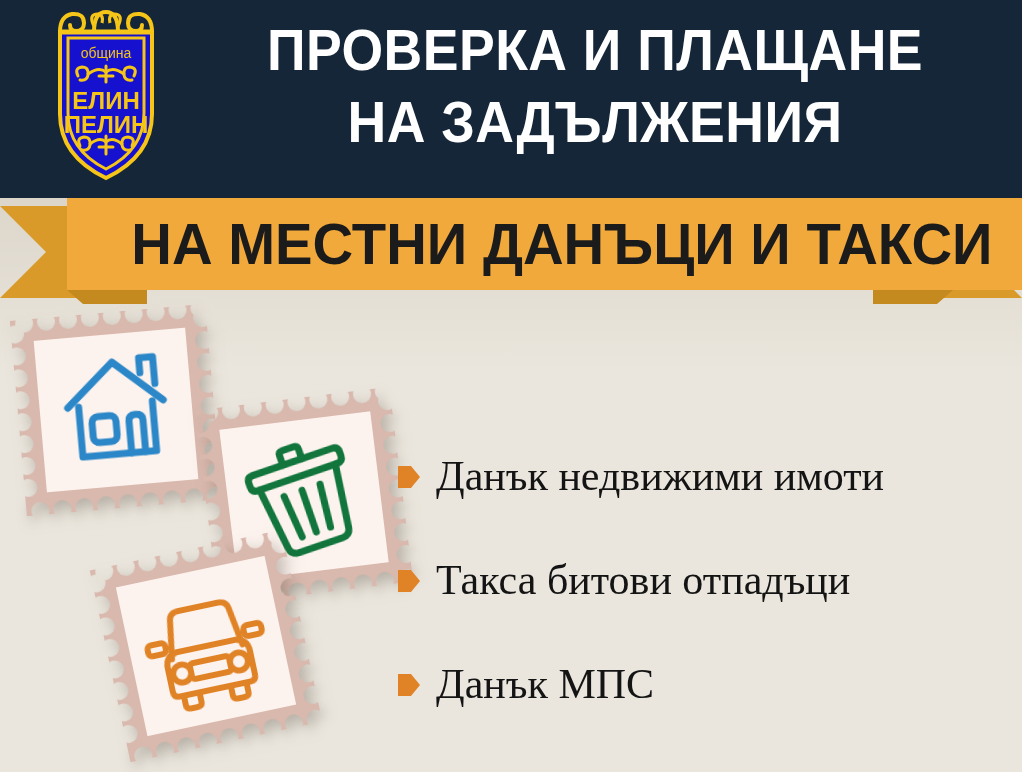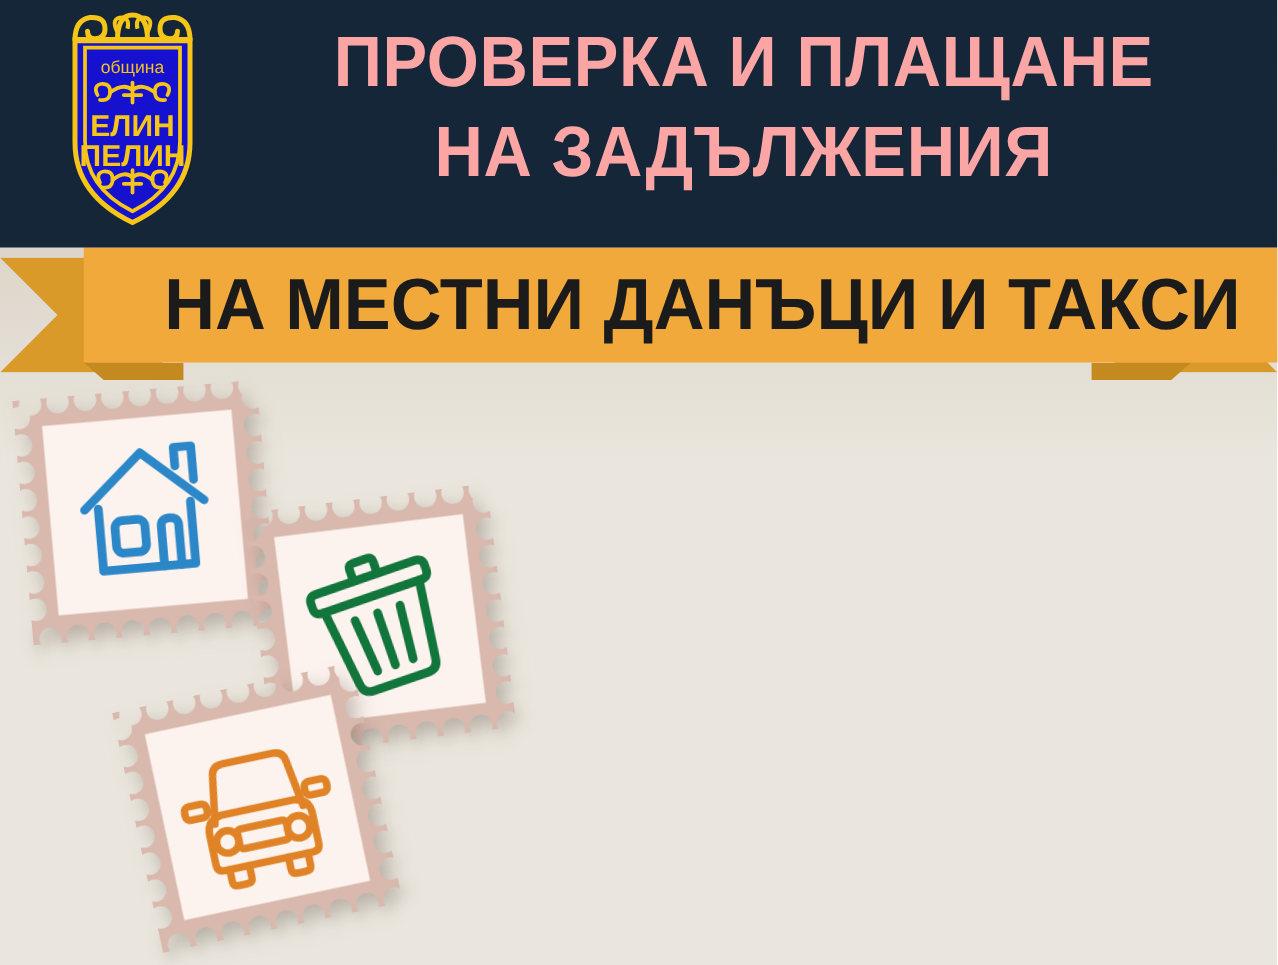--- a/index.html
+++ b/index.html
@@ -24,21 +24,21 @@
     width: 1022px;
     height: 198px;
     background: #152639;
     z-index: 5;
   }
   .header-titles {
     position: absolute;
     left: 180px; top: 14px;
     width: 830px;
     text-align: center;
-    color: #fca5a5;
+    color: #ffffff;
   }
   .title-line {
     font-family: "Liberation Sans", sans-serif;
     font-weight: 700;
     font-size: 57px;
     line-height: 72px;
     letter-spacing: 0.5px;
     transform: scaleX(0.94);
     transform-origin: center;
     white-space: nowrap;
@@ -310,20 +310,40 @@
         <circle cx="69" cy="120" r="9"></circle>
         <circle cx="127" cy="120" r="9"></circle>
         <rect x="40" y="86" width="18" height="11" rx="4"></rect>
         <rect x="138" y="86" width="18" height="11" rx="4"></rect>
         <path d="M66 142 L66 152 Q66 156 71 156 L77 156 Q82 156 82 152 L82 142"></path>
         <path d="M114 142 L114 152 Q114 156 119 156 L125 156 Q130 156 130 152 L130 142"></path>
       </g>
     </svg>
   </div>
 
+  <div class="list">
+    <div class="list-item">
+      <svg class="bullet" viewBox="0 0 22 26">
+        <path d="M0 2 L13 2 L22 13 L13 24 L0 24 Z" fill="#e08326"></path>
+      </svg>
+      <span class="item-label">Данък недвижими имоти</span>
+    </div>
+    <div class="list-item">
+      <svg class="bullet" viewBox="0 0 22 26">
+        <path d="M0 2 L13 2 L22 13 L13 24 L0 24 Z" fill="#e08326"></path>
+      </svg>
+      <span class="item-label">Такса битови отпадъци</span>
+    </div>
+    <div class="list-item">
+      <svg class="bullet" viewBox="0 0 22 26">
+        <path d="M0 2 L13 2 L22 13 L13 24 L0 24 Z" fill="#e08326"></path>
+      </svg>
+      <span class="item-label">Данък МПС</span>
+    </div>
+  </div>
 
   <div class="ribbon">
     <div class="ribbon-tail left"></div>
     <div class="ribbon-tail right"></div>
     <div class="ribbon-shadow-l"></div>
     <div class="ribbon-shadow-r"></div>
     <div class="ribbon-band">
       <span class="ribbon-text">НА МЕСТНИ ДАНЪЦИ И ТАКСИ</span>
     </div>
   </div>

